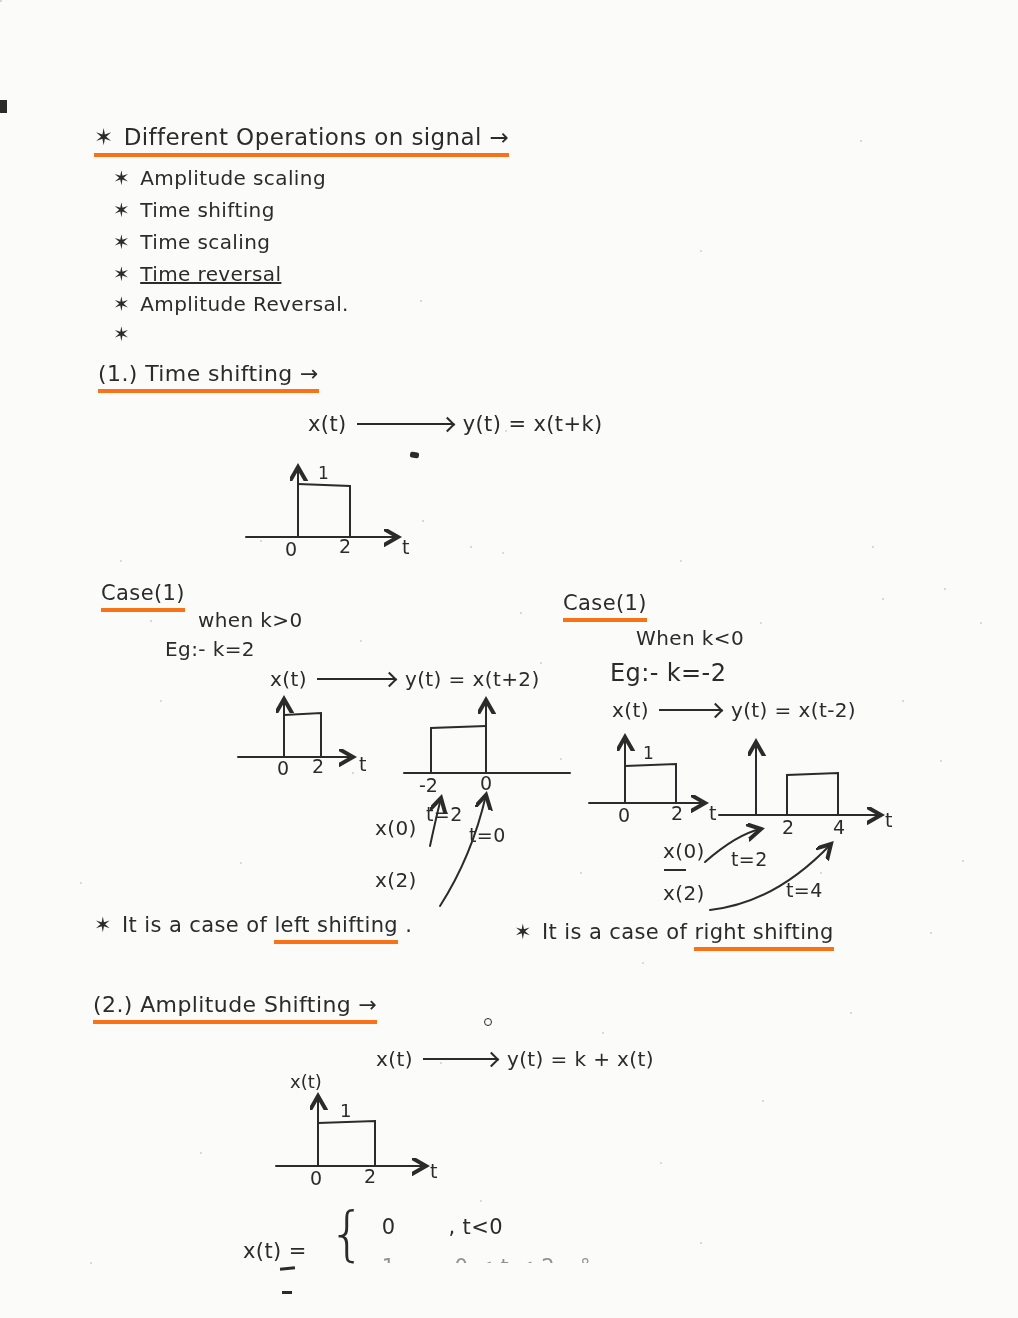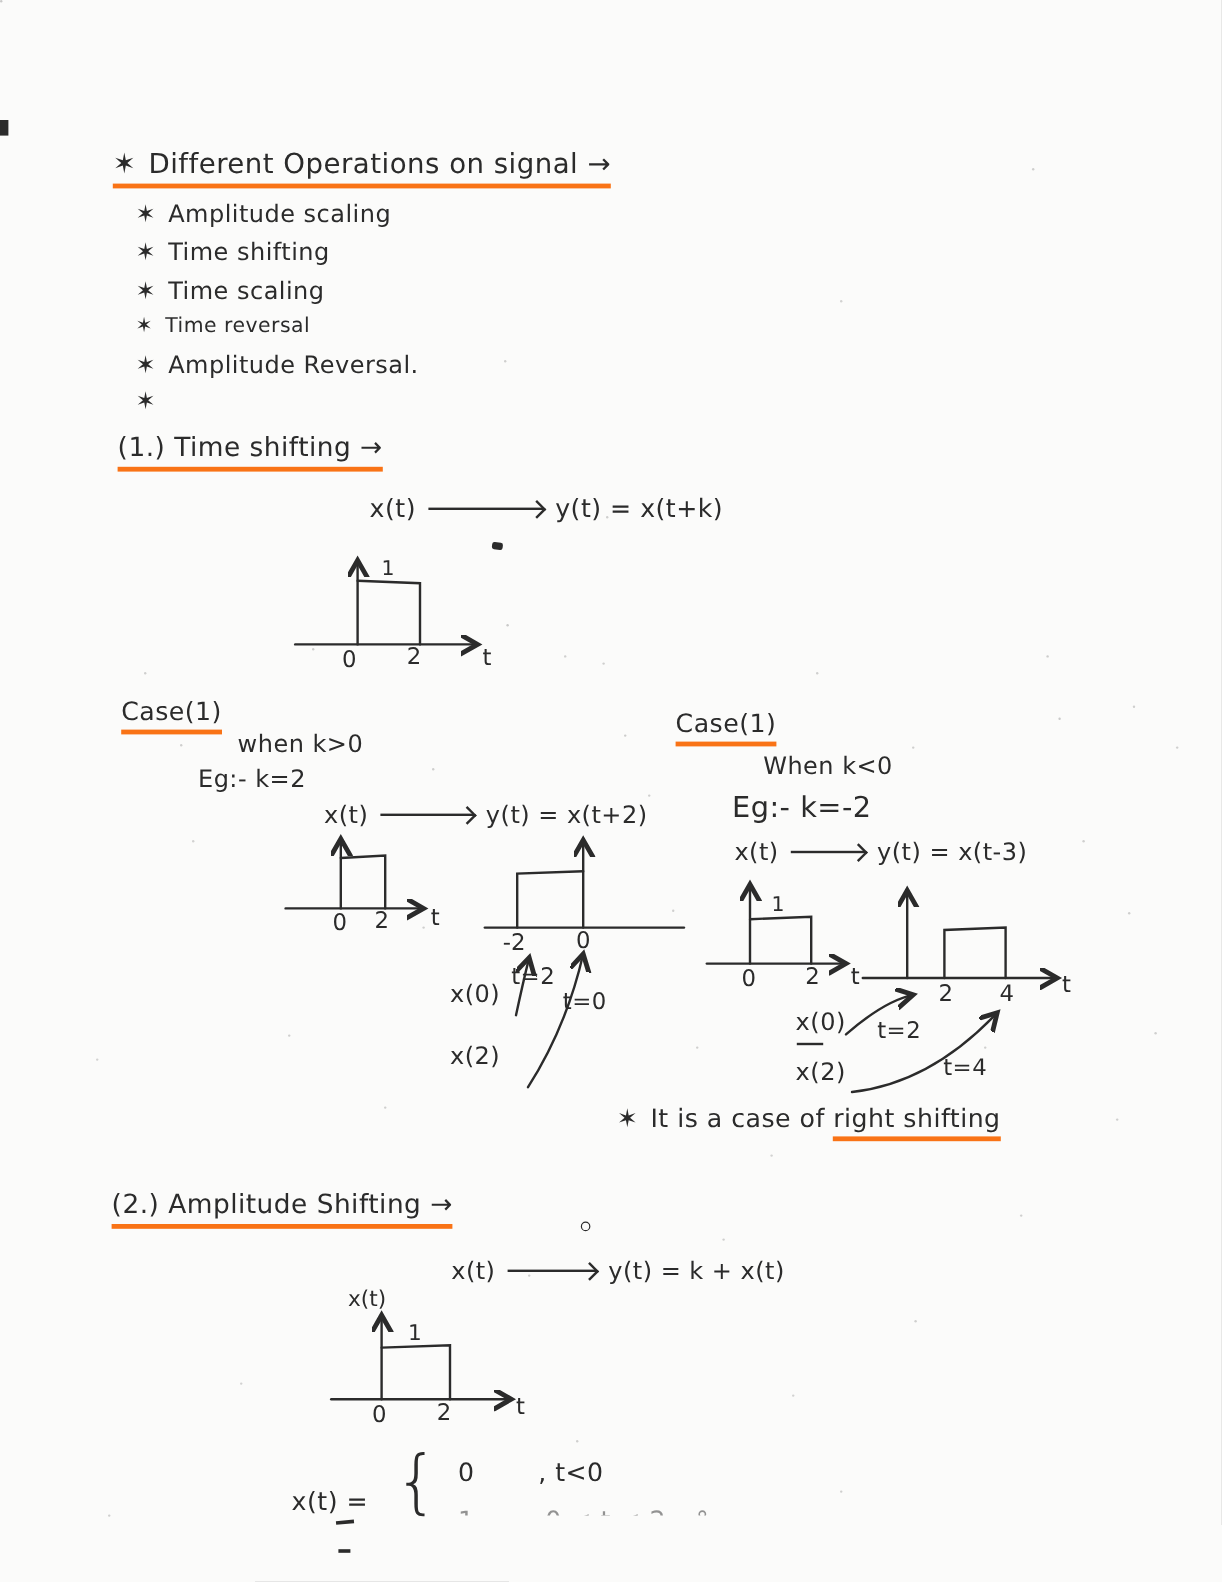--- a/index.html
+++ b/index.html
@@ -55,21 +55,21 @@
   <div class="abs dash" style="left:0;top:100px;width:7px;height:13px;"></div>
 
   <div class="abs hw ul" style="left:94px;top:124px;font-size:23px;">
     <span class="star">✶</span><span>Different Operations on signal →</span>
   </div>
 
   <div class="abs" style="left:113px;top:166px;">
     <div class="hw" style="font-size:20px;height:32px;"><span class="star">✶</span><span>Amplitude scaling</span></div>
     <div class="hw" style="font-size:20px;height:32px;"><span class="star">✶</span><span>Time shifting</span></div>
     <div class="hw" style="font-size:20px;height:32px;"><span class="star">✶</span><span>Time scaling</span></div>
-    <div class="hw" style="font-size:17px;height:30px;"><span class="star">✶</span><span>Time reversal</span></div>
+    <div class="hw" style="font-size:20px;height:30px;text-decoration:underline;"><span class="star">✶</span><span>Time reversal</span></div>
     <div class="hw" style="font-size:20px;height:30px;"><span class="star">✶</span><span>Amplitude Reversal.</span></div>
     <div class="hw" style="font-size:20px;height:28px;"><span class="star">✶</span><span></span></div>
   </div>
 
   <div class="abs hw ul" style="left:98px;top:361px;font-size:22px;">(1.) Time shifting →</div>
 
   <div class="abs map hw" style="left:308px;top:412px;font-size:21px;">
     <span>x(t)</span>
     <span class="map-arrow" style="width:96px;"></span>
     <span>y(t) = x(t+k)</span>
@@ -125,21 +125,21 @@
     <path d="M62,66 Q68,38 73,18" marker-end="url(#ah)"></path>
     <path d="M72,126 Q104,76 118,15" marker-end="url(#ah)"></path>
   </svg>
 
   <div class="abs hw ul" style="left:563px;top:591px;font-size:21px;">Case(1)</div>
   <div class="abs hw" style="left:636px;top:626px;font-size:20px;">When k&lt;0</div>
   <div class="abs hw" style="left:610px;top:659px;font-size:24px;">Eg:- k=-2</div>
   <div class="abs map hw" style="left:612px;top:698px;font-size:20px;">
     <span>x(t)</span>
     <span class="map-arrow" style="width:62px;"></span>
-    <span>y(t) = x(t-3)</span>
+    <span>y(t) = x(t-2)</span>
   </div>
 
   <svg class="abs" style="left:585px;top:730px;" width="140" height="95">
     <path d="M4,73 H120" marker-end="url(#ah)"></path>
     <path d="M40,73 V7" marker-end="url(#ah)"></path>
     <path d="M40,36 L91,34 L91,73"></path>
     <text x="58" y="29" font-size="17">1</text>
     <text x="33" y="92" font-size="19">0</text>
     <text x="86" y="90" font-size="19">2</text>
     <text x="124" y="90" font-size="19">t</text>
@@ -157,20 +157,23 @@
   <div class="abs hw anno" style="left:663px;top:839px;font-size:20px;">x(0)</div>
   <div class="abs dash" style="left:664px;top:869px;width:22px;height:2px;"></div>
   <div class="abs hw anno" style="left:731px;top:848px;">t=2</div>
   <div class="abs hw anno" style="left:663px;top:881px;font-size:20px;">x(2)</div>
   <div class="abs hw anno" style="left:786px;top:879px;">t=4</div>
   <svg class="abs" style="left:655px;top:815px;" width="250" height="110">
     <path d="M50,47 Q82,19 106,14" marker-end="url(#ah)"></path>
     <path d="M55,95 Q120,88 176,29" marker-end="url(#ah)"></path>
   </svg>
 
+  <div class="abs hw" style="left:94px;top:913px;font-size:21px;">
+    <span class="star">✶</span><span>It is a case of</span>&nbsp;<span class="ul">left shifting</span>&nbsp;<span>.</span>
+  </div>
   <div class="abs hw" style="left:514px;top:920px;font-size:21px;">
     <span class="star">✶</span><span>It is a case of</span>&nbsp;<span class="ul">right shifting</span><span></span>
   </div>
 
   <div class="abs hw ul" style="left:93px;top:992px;font-size:22px;">(2.) Amplitude Shifting →</div>
   <div class="abs" style="left:484px;top:1018px;width:6px;height:6px;border:1.5px solid #2b2b2b;border-radius:50%;"></div>
 
   <div class="abs map hw" style="left:376px;top:1047px;font-size:20px;">
     <span>x(t)</span>
     <span class="map-arrow" style="width:74px;"></span>

